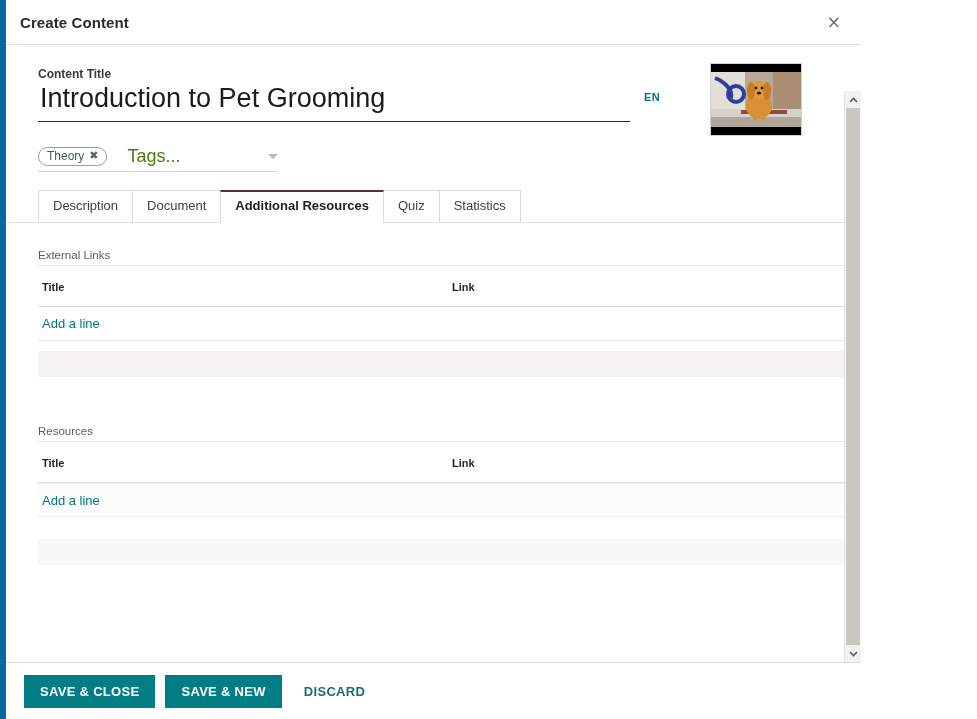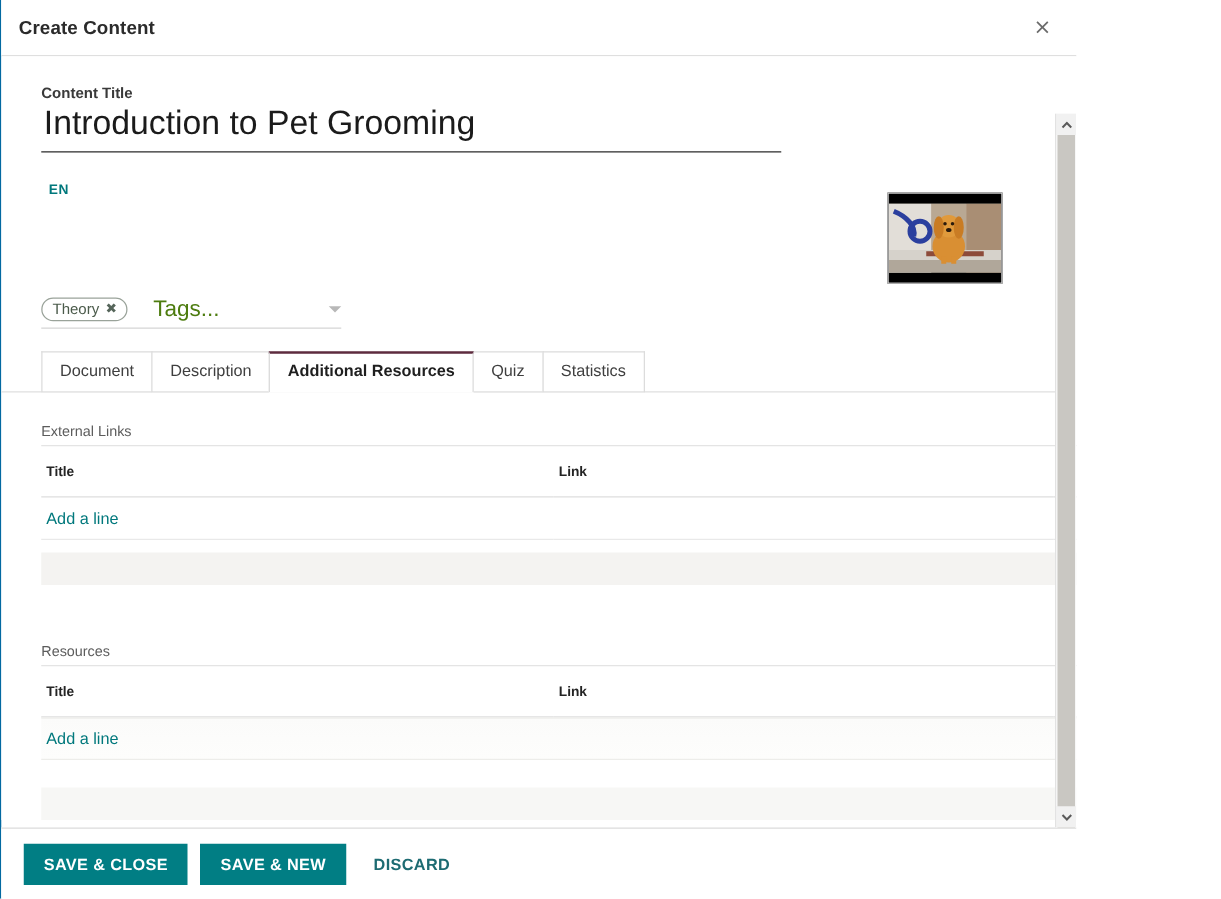--- a/index.html
+++ b/index.html
@@ -13,21 +13,21 @@
     color: #374151;
   }
 
   .dialog {
     position: relative;
     width: 861px;
     height: 719px;
     background: #ffffff;
     display: flex;
     flex-direction: column;
-    border-left: 1px solid #0369a1;
+    border-left: 6px solid #0369a1;
   }
 
   
   .dlg-header {
     height: 45px;
     min-height: 45px;
     border-bottom: 1px solid #dfdfdf;
     display: flex;
     align-items: center;
     padding: 0 16px 0 14px;
@@ -66,21 +66,20 @@
   
   .sheet-top {
     padding: 22px 0 0 0;
     border-bottom: 1px solid #e0e0e0;
     position: relative;
     background: #fff;
   }
   .title-area {
     display: flex;
     padding: 0 31px 0 32px;
-    flex-direction: column;
   }
   .title-left { width: 600px; }
 
   .field-label {
     font-size: 12px;
     font-weight: bold;
     color: #3a3a3a;
     margin-bottom: 2px;
   }
   .title-input {
@@ -420,22 +419,22 @@
             <span class="tag-chip">
               <span>Theory</span>
               <span class="x">✖</span>
             </span>
             <span class="tags-placeholder">Tags...</span>
             <span class="tags-caret"></span>
           </div>
         </div>
 
         <div class="tabs">
+          <div class="tab">Description</div>
           <div class="tab">Document</div>
-          <div class="tab">Description</div>
           <div class="tab active">Additional Resources</div>
           <div class="tab">Quiz</div>
           <div class="tab">Statistics</div>
         </div>
       </div>
 
       <div class="pane">
 
         <div class="section">
           <div class="section-label">External Links</div>

